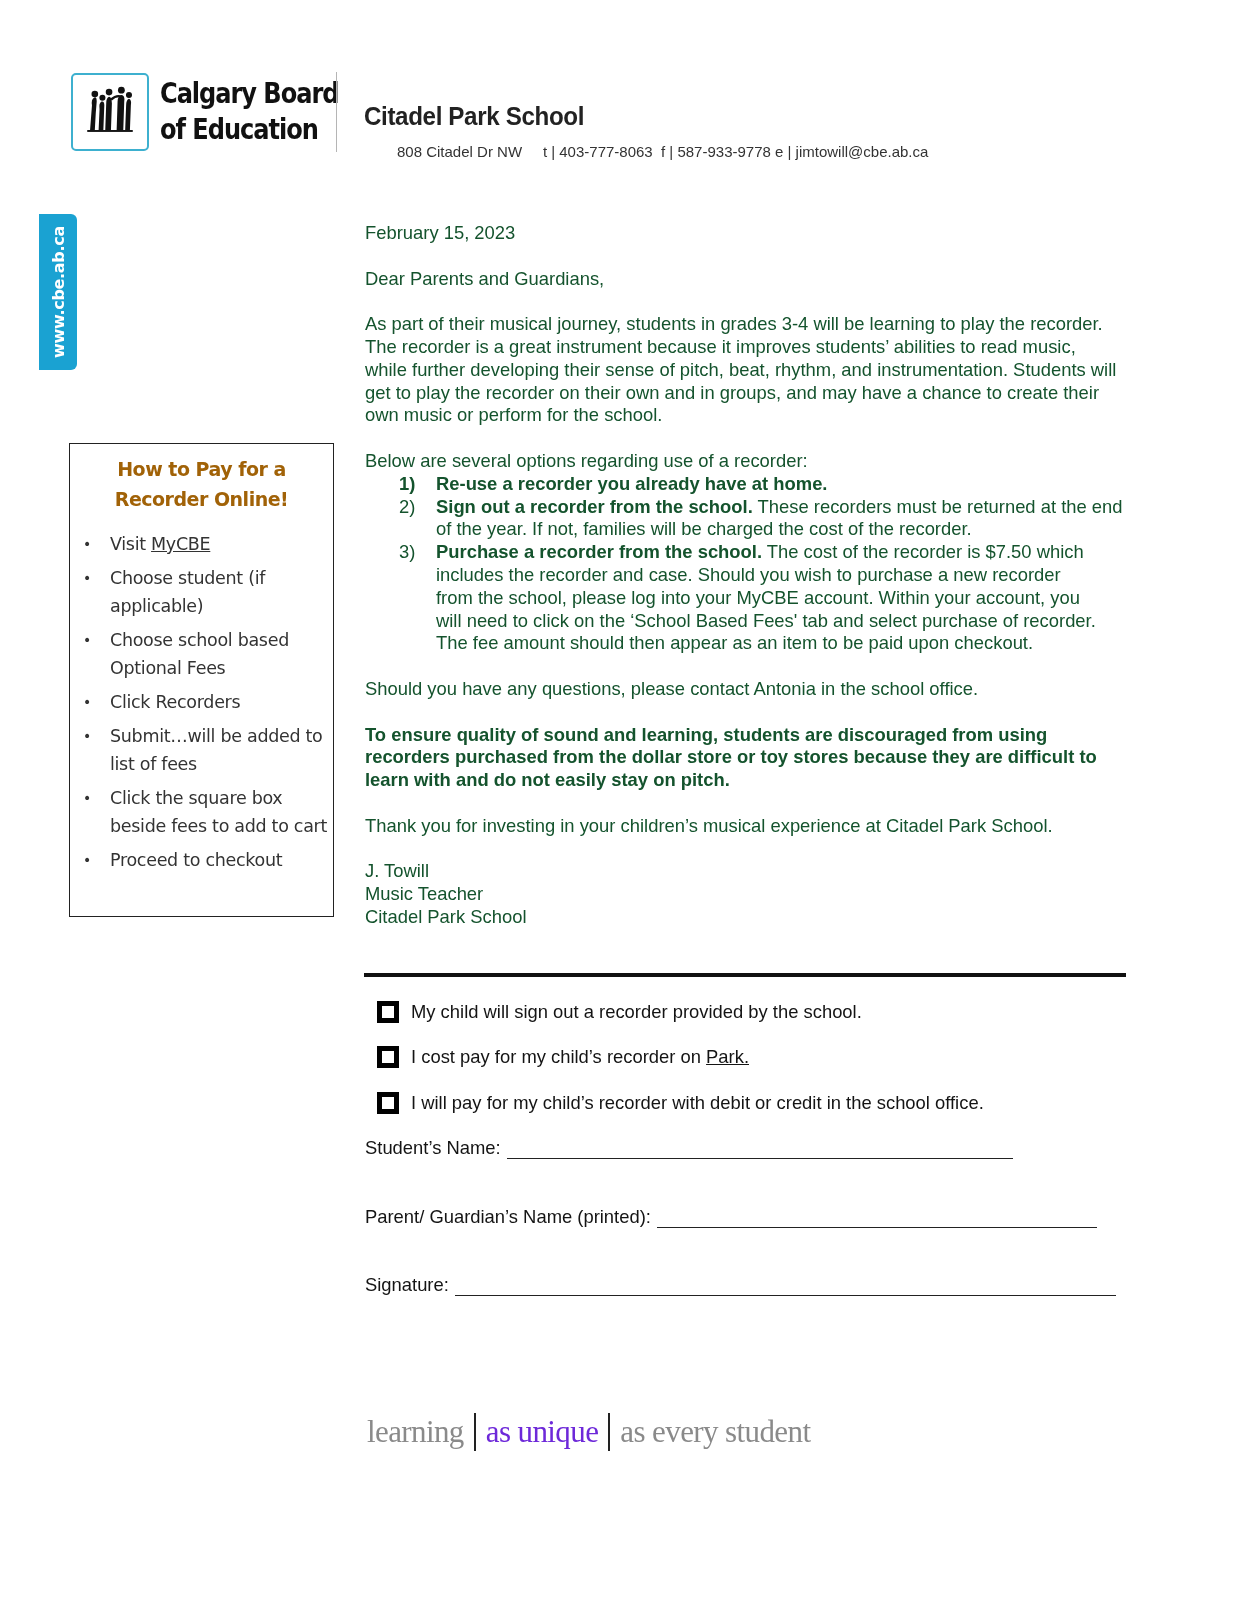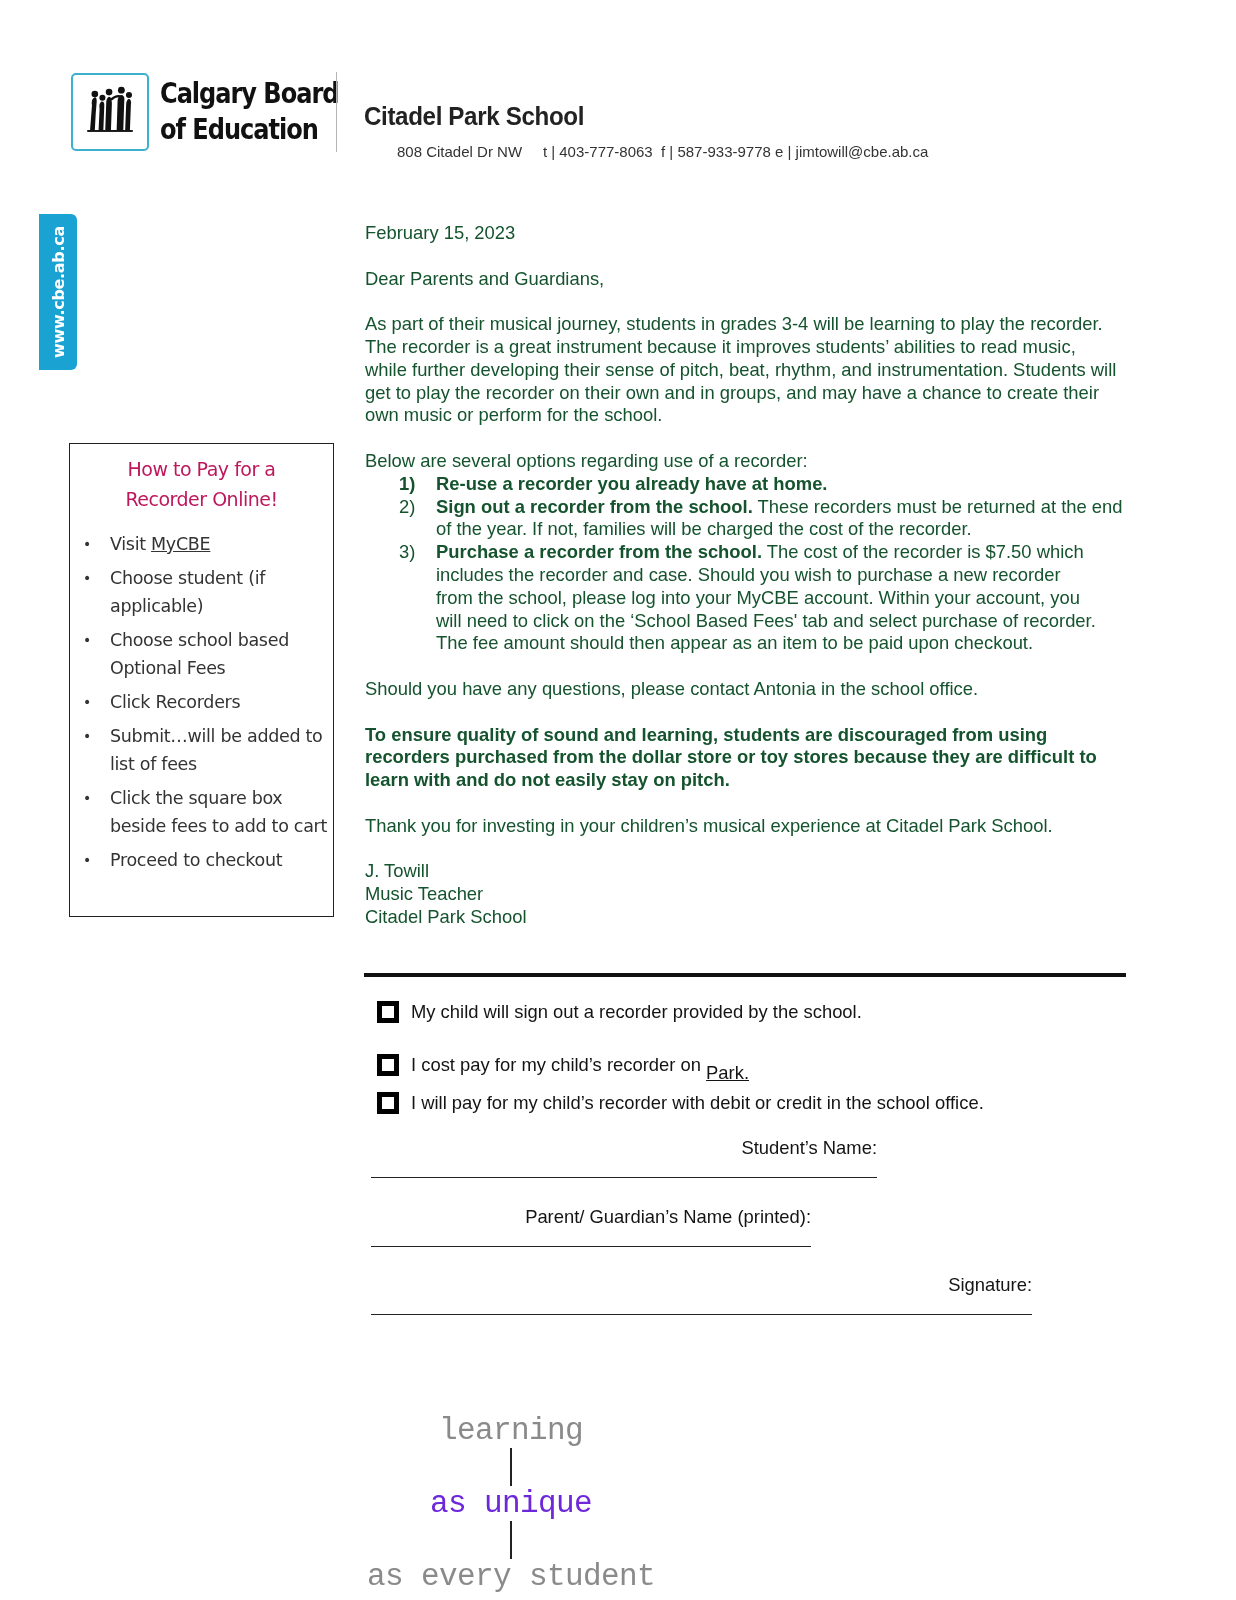--- a/index.html
+++ b/index.html
@@ -23,49 +23,49 @@
   .side-tab { left: 39px; top: 214px; width: 38px; height: 156px; background: #1aa2d2;
               border-radius: 0 6px 6px 0; }
   .side-tab span { position: absolute; left: 50%; top: 50%; transform: translate(-50%,-50%) rotate(-90deg);
                    color: #fff; font-weight: bold; font-size: 16px; white-space: nowrap;
                    font-family: "DejaVu Sans", sans-serif; letter-spacing: -0.3px; }
 
   
   .howto { left: 69px; top: 443px; width: 265px; height: 474px; border: 1px solid #222;
            box-sizing: border-box; }
   .howto-title { position: absolute; left: 0; right: 0; top: 10px; text-align: center;
-                 font-family: "DejaVu Sans", sans-serif; font-weight: normal; font-size: 19px;
-                 line-height: 30px; color: #be185d; letter-spacing: -0.5px; }
+                 font-family: "DejaVu Sans", sans-serif; font-weight: bold; font-size: 19px;
+                 line-height: 30px; color: #a16207; letter-spacing: -0.5px; }
   .howto-list { position: absolute; left: 0; top: 86px; margin: 0; padding: 0; list-style: none; }
   .howto-list li { position: relative; padding-left: 40px; width: 220px;
                    font-family: "DejaVu Sans", sans-serif; font-size: 17.5px; line-height: 28px;
                    color: #333; margin-bottom: 6px; letter-spacing: -0.3px; }
   .howto-list li .bullet { position: absolute; left: 13px; top: 0; font-size: 14px; color: #333; }
-  .u { text-decoration: underline; margin-top: 16px; }
+  .u { text-decoration: underline; }
 
   
   .body-col { left: 365px; top: 222px; width: 770px; font-size: 18.4px; line-height: 22.8px; color: #14532d; }
   .body-col p { margin: 0; }
   .gap { height: 22.8px; }
   .opt-list { margin: 0; padding: 0; list-style: none; }
   .opt-list li { position: relative; padding-left: 71px; }
   .opt-list li .num { position: absolute; left: 34px; }
   .b { font-weight: bold; }
 
   .rule { left: 364px; top: 973px; width: 762px; height: 4px; background: #111; }
 
   .check-row { left: 368px; font-size: 18.4px; color: #141414; display: flex; align-items: center; padding-left: 9px; }
   .checkbox { width: 22px; height: 22px; border: 5px solid #000; box-sizing: border-box; margin-right: 12px;
               background: #fff; }
 
-  .field-row { left: 365px; font-size: 18.4px; color: #141414; display: flex; align-items: flex-end; flex-direction: column; }
+  .field-row { left: 365px; font-size: 18.4px; color: #141414; display: flex; align-items: flex-end; }
   .field-line { border-bottom: 1.5px solid #222; height: 18px; margin-left: 6px; }
 
-  .tagline { left: 367px; top: 1413px; font-family: Liberation Mono, monospace; font-size: 31px;
-             color: #8a8a8a; white-space: nowrap; letter-spacing: -0.6px; display: flex; align-items: center; flex-direction: column; }
+  .tagline { left: 367px; top: 1413px; font-family: Liberation Serif, serif; font-size: 31px;
+             color: #8a8a8a; white-space: nowrap; letter-spacing: -0.6px; display: flex; align-items: center; }
   .tagline .accent { color: #6d28d9; }
   .tagline .sep { display: inline-block; width: 2px; height: 38px; background: #222; margin: 0 10px; }
 </style>
 </head>
 <body>
 
 <div class="abs logo-box">
   <svg viewBox="0 0 78 78">
     <g fill="#111">
       <rect x="15" y="58" width="48" height="2"></rect>

